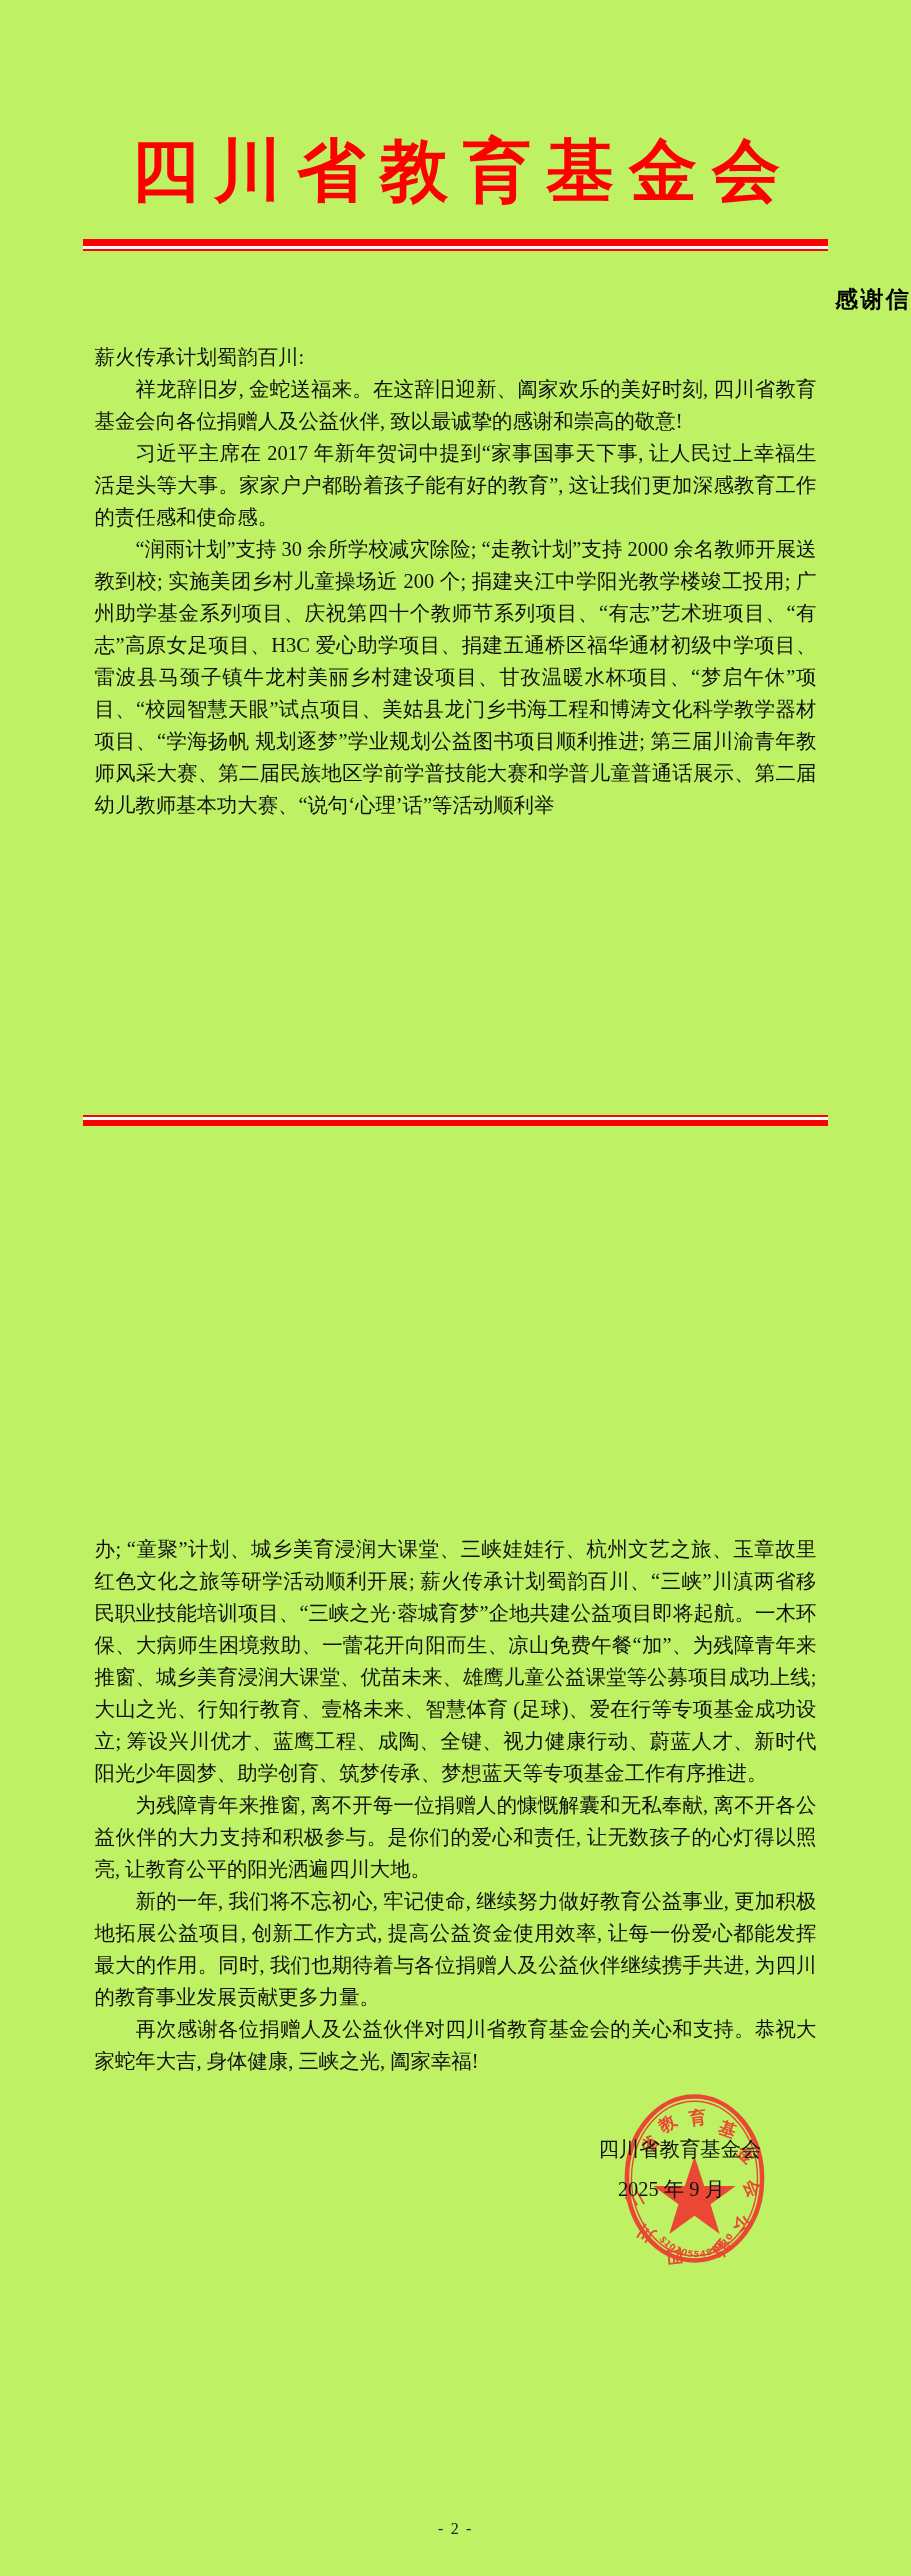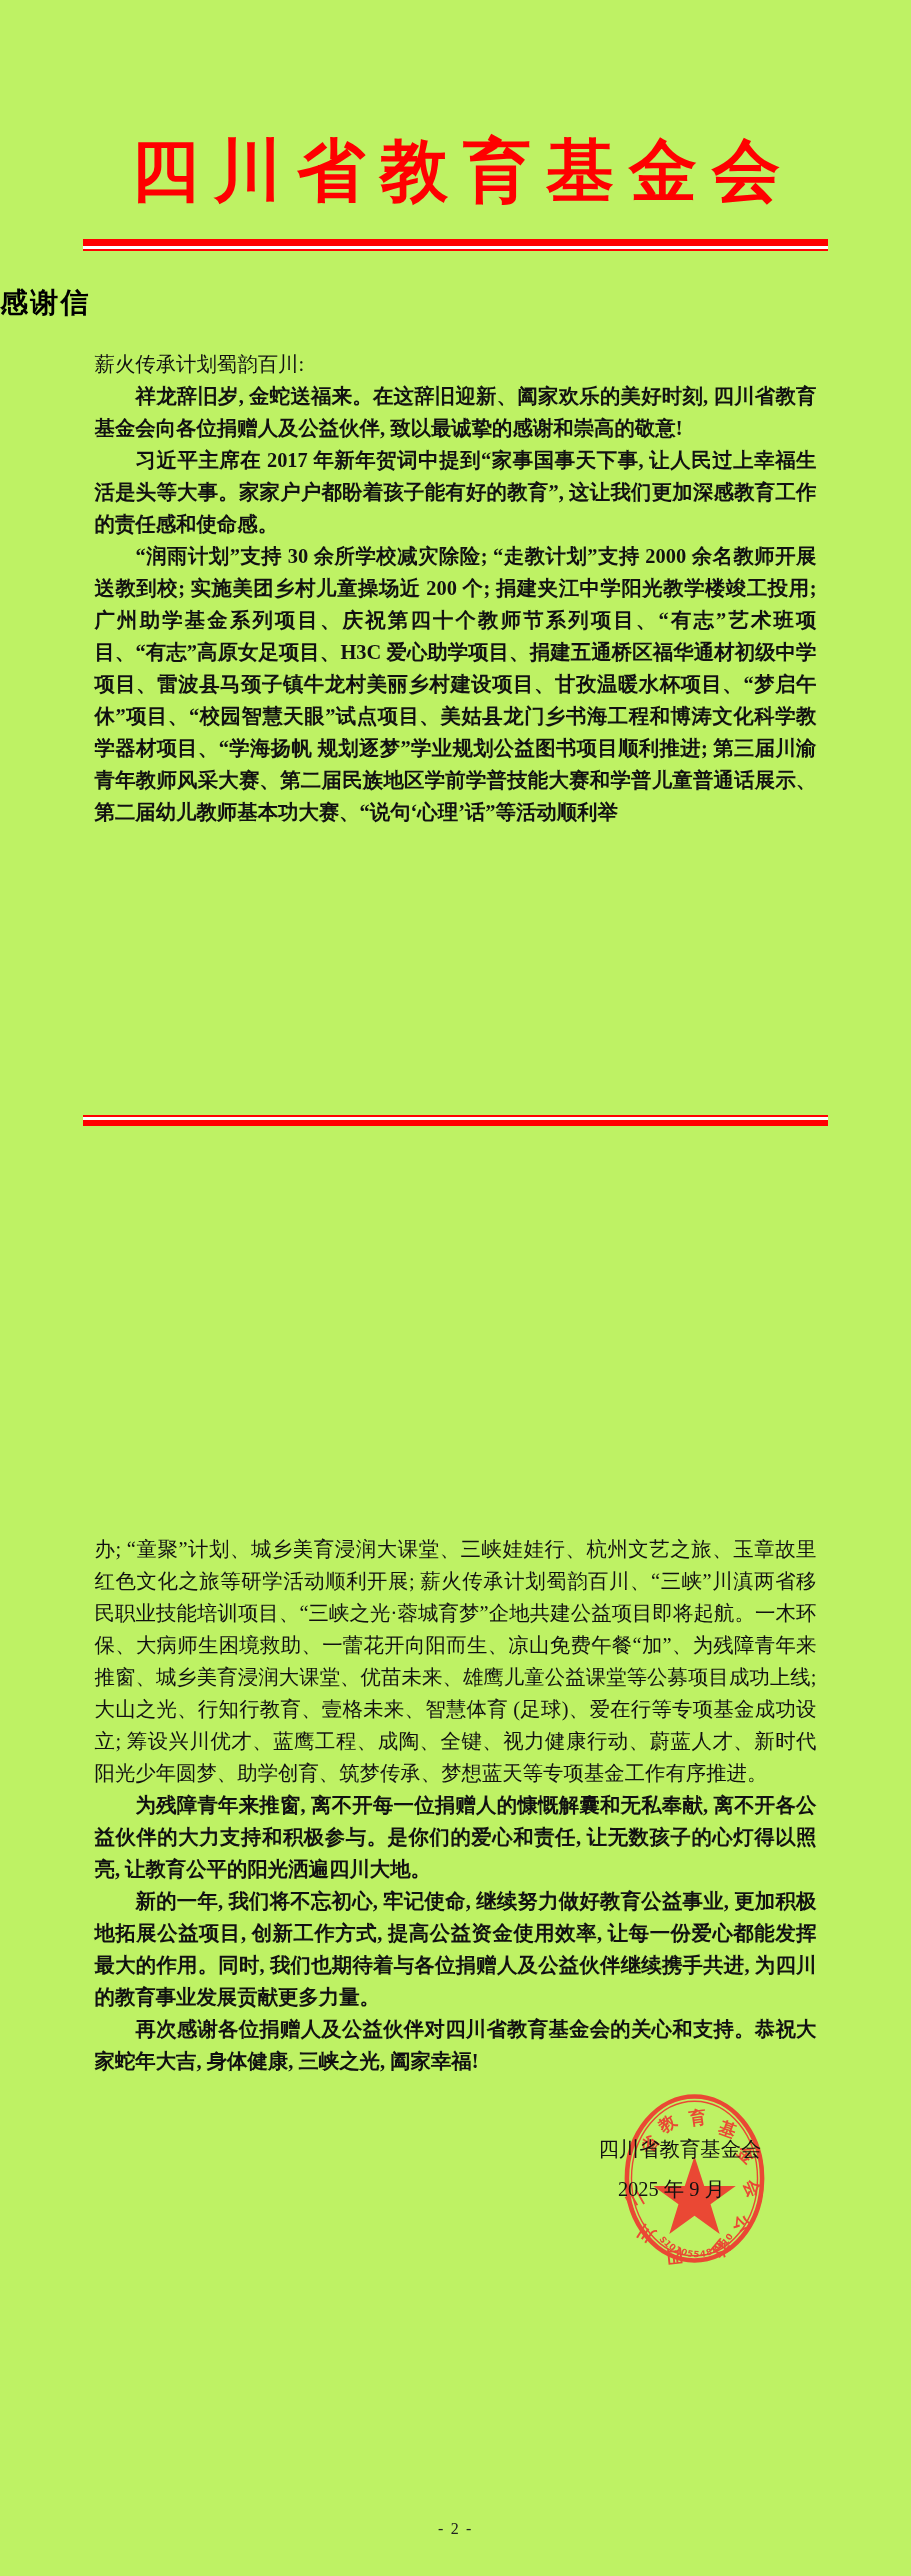--- a/index.html
+++ b/index.html
@@ -50,24 +50,24 @@
   }
   .redrule .bar-gap {
     height: 2.9px;
     background: #ffffff;
   }
   .redrule .bar-thin {
     height: 2.3px;
     background: #ff0000;
   }
   .doc-title {
-    text-align: left;
+    text-align: right;
     font-family: "DejaVu Sans", sans-serif;
     font-weight: 700;
-    font-size: 28px;
+    font-size: 23px;
     letter-spacing: 2.3px;
     color: #000000;
     margin-top: 33px;
   }
   .body-area {
     width: 722px;
     margin: 0 auto;
     padding-top: 26.4px;
   }
   p.para {
@@ -76,21 +76,20 @@
     font-size: 20.4px;
     line-height: 32px;
     text-align: justify;
     text-align-last: left;
     text-justify: inter-character;
     letter-spacing: 0px;
     color: #111111;
   }
   p.indent {
     text-indent: 41px;
-    font-weight: bold;
   }
   
   .footer-rule {
     position: absolute;
     left: 83px;
     width: 745px;
     bottom: 183px;
   }
   .footer-rule .bar-thin {
     height: 2.3px;

